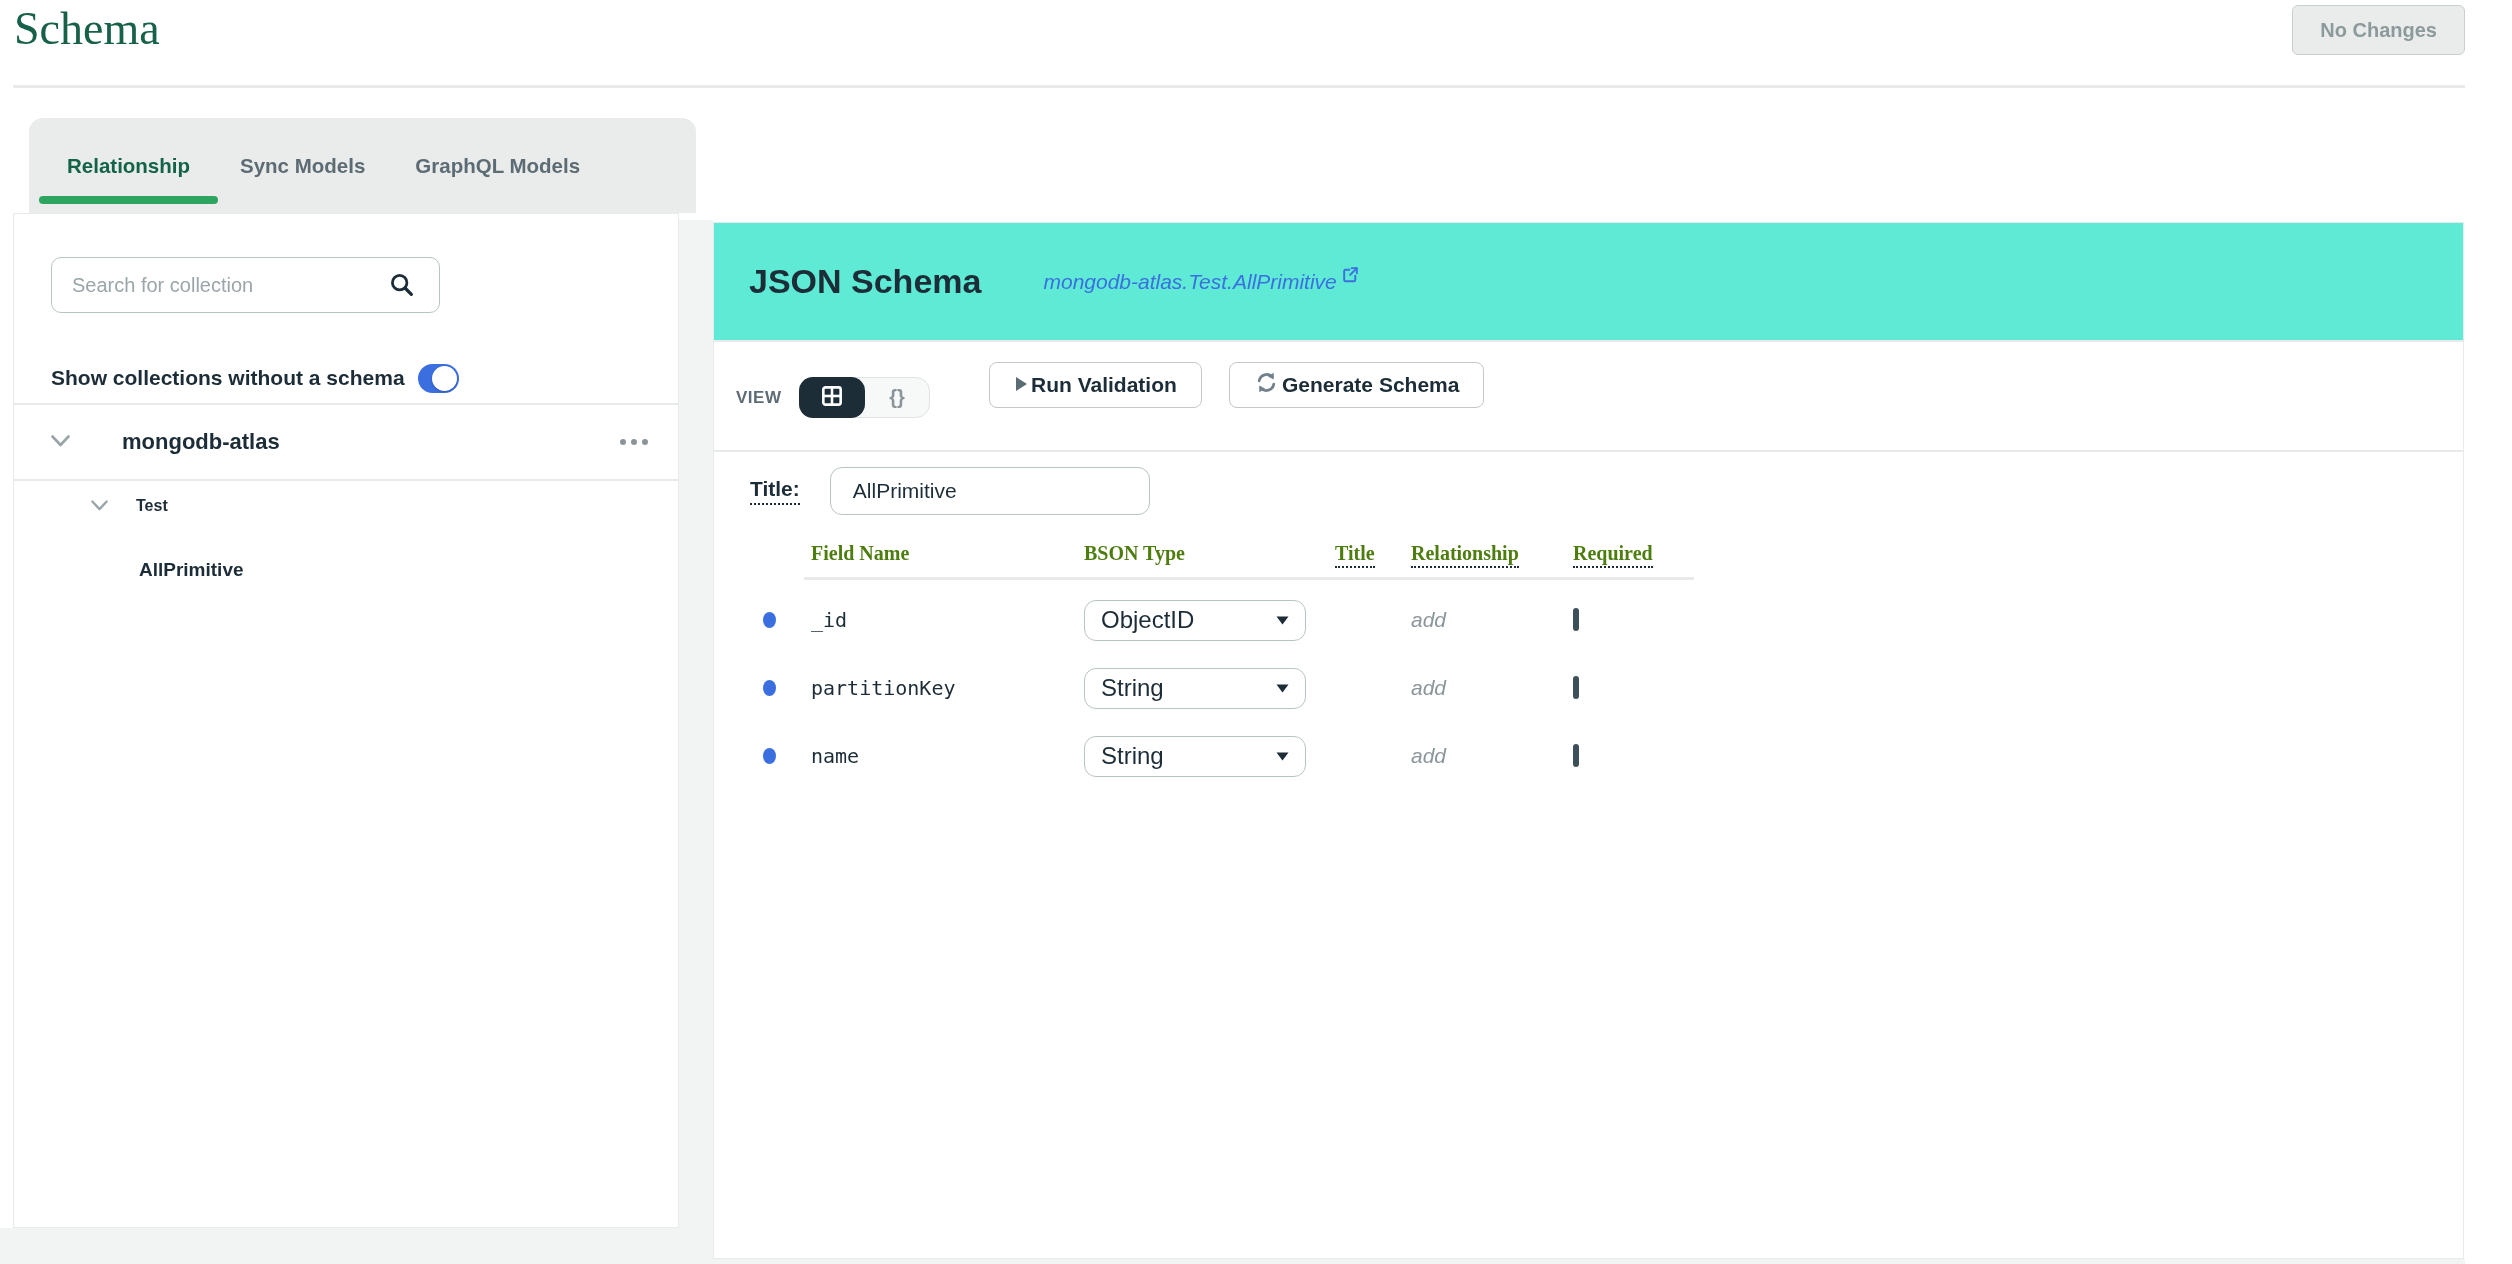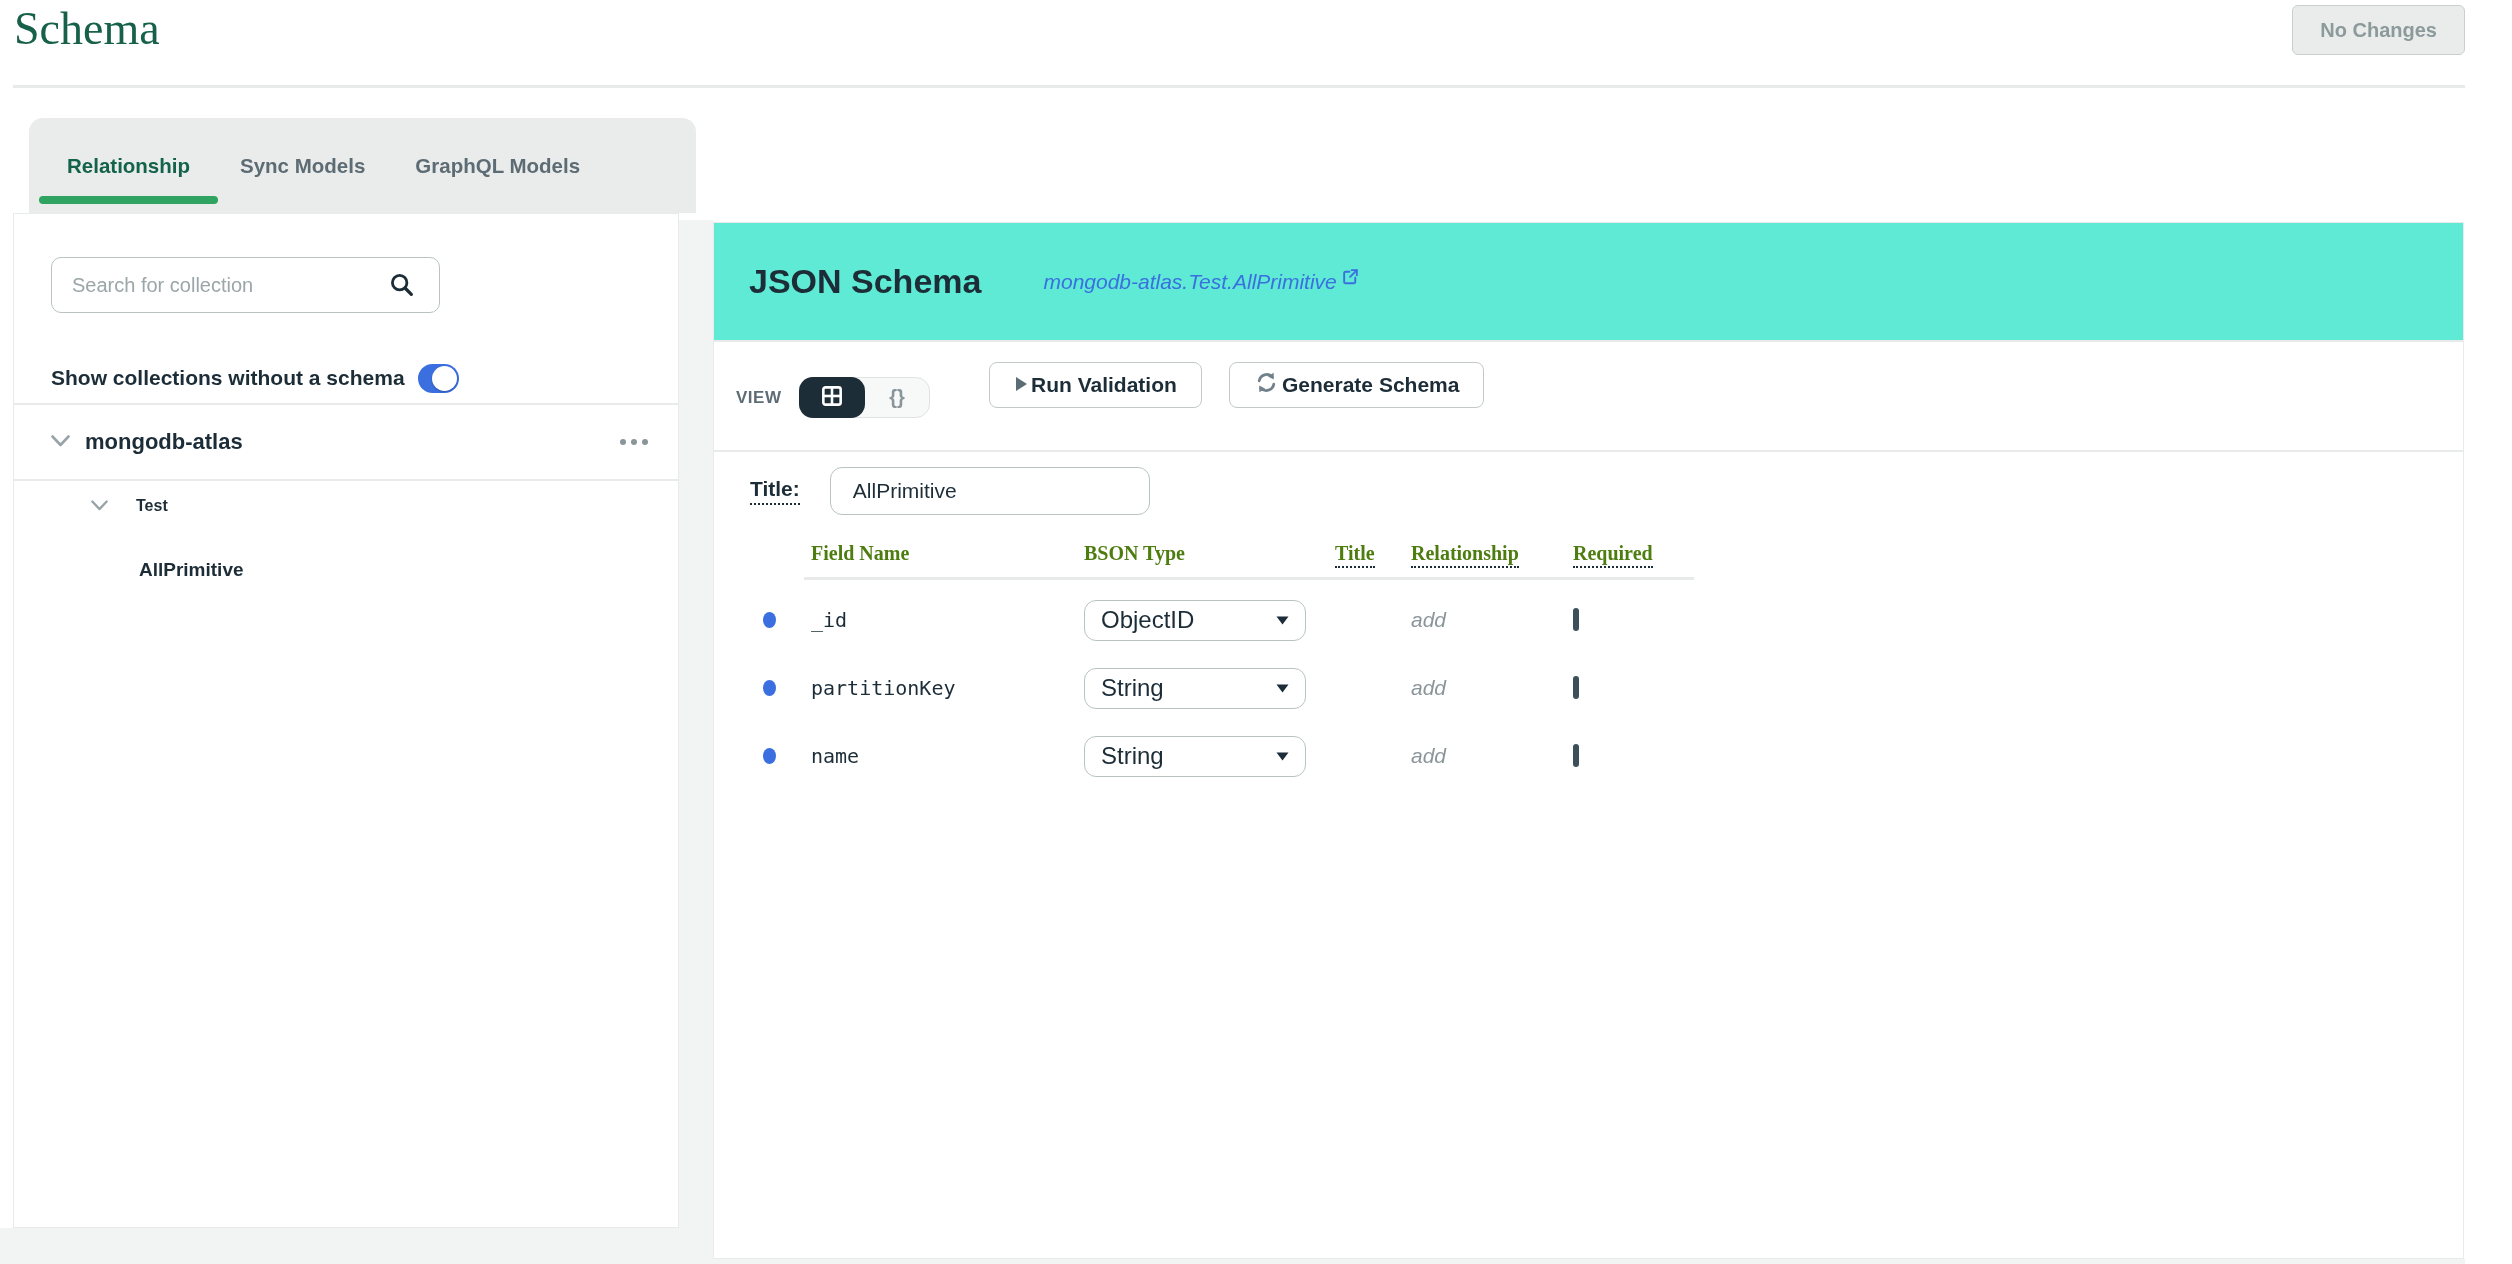--- a/index.html
+++ b/index.html
@@ -62,40 +62,40 @@
 
   .toggle-row { position:absolute; left:37px; top:140px; height:48px; display:flex; align-items:center; }
   .toggle-label { font-size:21px; font-weight:700; color:#1C2D38; }
   .toggle { position:relative; width:41px; height:29px; border-radius:15px; background:#3B6FE0; margin-left:13px; cursor:pointer; }
   .toggle .knob { position:absolute; top:2px; right:2px; width:25px; height:25px;
                   border-radius:50%; background:#fff; box-shadow:0 1px 2px rgba(0,0,0,.25); }
 
   .side-divider { position:absolute; left:0; width:100%; height:2px; background:#E9EBEB; }
   .db-row {
     position:absolute; left:0; top:191px; width:100%; height:74px;
-    display:flex; align-items:center; padding:0 30px 0 37px; cursor:pointer;
+    display:flex; align-items:center; padding:0 30px 0 37px; cursor:pointer;gap:37px;
   }
   .db-label { font-size:22px; font-weight:700; margin-left:15px; }
   .dots-menu { margin-left:auto; display:flex; gap:5px; cursor:pointer; }
   .dots-menu i { width:6px; height:6px; border-radius:50%; background:#8A959A; }
 
   .tree-row { display:flex; align-items:center; cursor:pointer; }
   .tree-row.group { position:absolute; left:77px; top:283px; }
   .tree-row.group .tree-label { font-size:16px; font-weight:700; margin-left:28px; }
   .tree-row.leaf { position:absolute; left:125px; top:345px; }
   .tree-row.leaf .tree-label { font-size:19px; font-weight:700; }
 
   
   .panel-header {
     position:absolute; left:0; top:0; width:100%; height:119px;
     background:#5eead4; border-bottom:2px solid #E9EBEB;
     display:flex; align-items:center; padding-left:35px;
   }
   .panel-header h2 { font-size:34px; font-weight:700; color:#1C2D38; }
-  .ns-link { display:flex; align-items:center; margin-left:62px; color:#3B6FE0;
+  .ns-link { display:flex; align-items:flex-start; margin-left:62px; color:#3B6FE0;
              text-decoration:none; cursor:pointer; }
   .ns-link .ns-text { font-size:21px; font-style:italic; font-weight:500; }
   .ns-link svg { margin-left:4px; transform:translateY(-5px); }
 
   .toolbar { position:absolute; left:0; top:121px; width:100%; height:108px; border-bottom:2px solid #E9EBEB; }
   .view-label { position:absolute; left:22px; top:44px; font-size:17px; font-weight:700;
                 color:#5D6C75; letter-spacing:.5px; }
   .segmented { position:absolute; left:85px; top:33px; width:131px; height:41px;
                background:#F7F8F8; border:1px solid #DFE4E3; border-radius:14px; }
   .seg { position:absolute; top:-1px; height:41px; width:66px; border:none; background:transparent;

